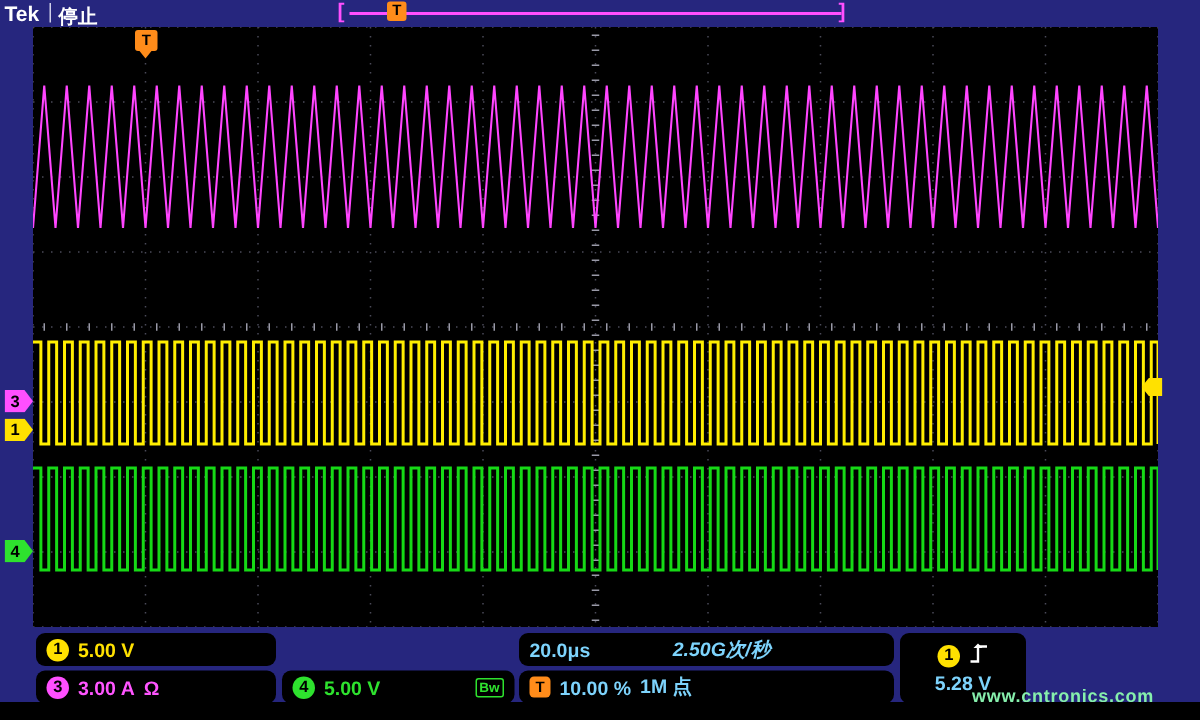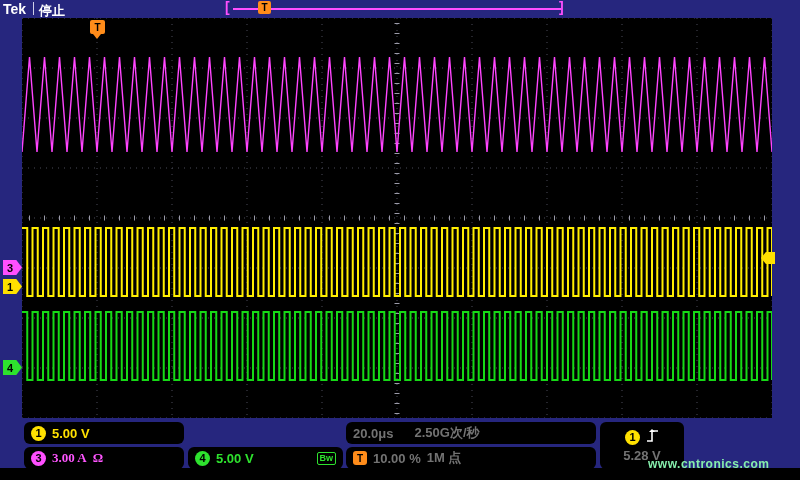--- a/index.html
+++ b/index.html
@@ -31,21 +31,21 @@
   .level-arrow{position:absolute;left:761px;top:252px;width:14px;height:12px;background:#ffe100;
         clip-path:polygon(100% 0,35% 0,0 50%,35% 100%,100% 100%);}
   
   .bottom{position:absolute;left:0;top:418px;width:800px;height:62px;background:#26267e;}
   .rbox{position:absolute;background:#000;border-radius:6px;display:flex;align-items:center;
         padding:0 7px;box-sizing:border-box;font-size:13px;font-weight:bold;color:#fff;gap:6px;}
   .badge{display:inline-flex;width:15px;height:15px;border-radius:50%;color:#000;font-weight:bold;
         font-size:11px;align-items:center;justify-content:center;flex:0 0 auto;}
   .tbadge{display:inline-flex;width:14px;height:14px;border-radius:3px;background:#ff8c1a;color:#000;
         font-weight:bold;font-size:10px;align-items:center;justify-content:center;flex:0 0 auto;}
-  .val-y{color:#ffe100;} .val-m{color:#ff55ff;font-family:Liberation Serif, serif;} .val-g{color:#2ee22e;} .val-w{color:#737373;}
+  .val-y{color:#ffe100;} .val-m{color:#ff55ff;} .val-g{color:#2ee22e;} .val-w{color:#7dd3fc;}
   .bw{font-size:9px;color:#2ee22e;border:1px solid #2ee22e;border-radius:2px;padding:0 2px;
         margin-left:auto;line-height:11px;}
   .trigbox{flex-direction:column;justify-content:center;gap:2px;padding:3px 7px;}
   .trigrow{display:flex;align-items:center;gap:6px;}
   .datebox{flex-direction:column;justify-content:center;gap:1px;padding:2px 7px;}
   .watermark{position:absolute;left:648px;top:457px;font-size:12px;font-weight:bold;color:#86efac;
         letter-spacing:0.5px;}
 </style>
 </head>
 <body>
@@ -123,21 +123,21 @@
     </div>
 
     <div class="rbox" style="left:188px;top:29px;width:155px;height:22px;">
       <span class="badge" style="background:#2ee22e;">4</span>
       <span class="val-g">5.00 V</span>
       <span class="bw">Bw</span>
     </div>
 
     <div class="rbox" style="left:346px;top:4px;width:250px;height:22px;">
       <span class="val-w">20.0μs</span>
-      <span class="val-w" style="margin-left:15px;">2.50G次/秒</span>
+      <span class="val-w" style="margin-left:49px;font-style:italic;">2.50G次/秒</span>
     </div>
 
     <div class="rbox" style="left:346px;top:29px;width:250px;height:22px;">
       <span class="tbadge">T</span>
       <span class="val-w">10.00 %</span>
       <span class="val-w" style="">1M 点</span>
     </div>
 
     <div class="rbox trigbox" style="left:600px;top:4px;width:84px;height:47px;">
       <span class="trigrow">

